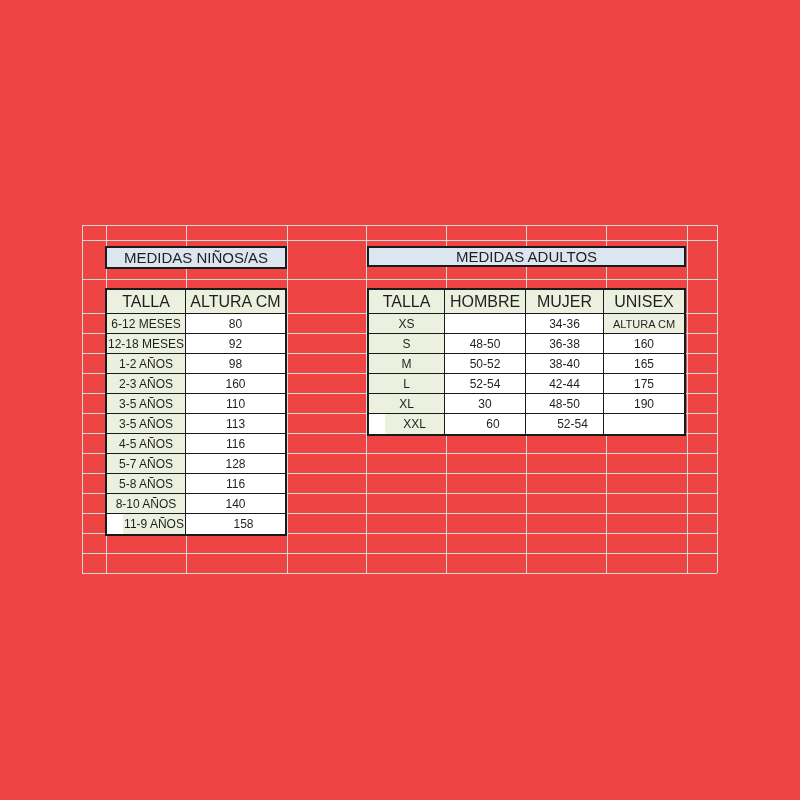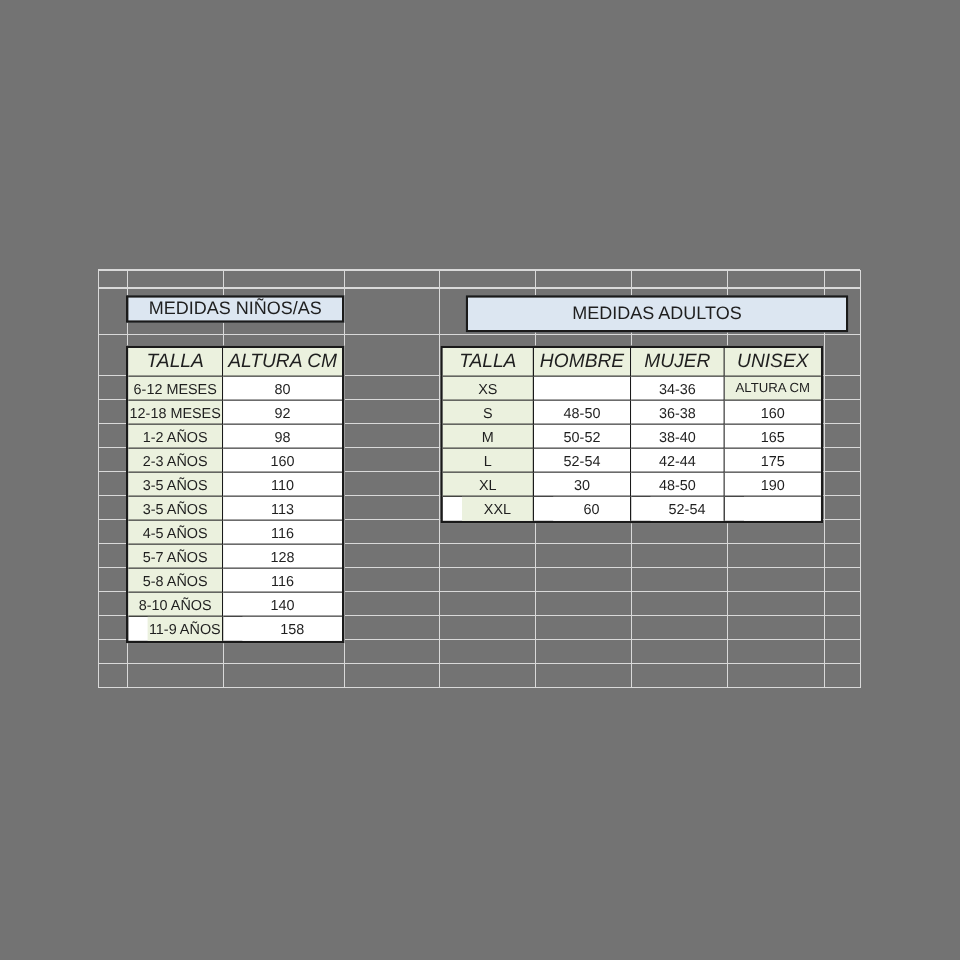--- a/index.html
+++ b/index.html
@@ -1,41 +1,41 @@
 <!DOCTYPE html>
 <html><head>
 <meta charset="utf-8">
 <style>
   html, body { margin: 0; padding: 0; background: #ffffff; }
   .canvas {
     position: relative;
     width: 800px;
     height: 800px;
-    background: #737373;
+    background: #ef4444;
     overflow: hidden;
     font-family: "Liberation Sans", sans-serif;
   }
   #gridlines {
     position: absolute;
     left: 0; top: 0;
   }
   .title-box {
     position: absolute;
     background: #dce6f1;
     border: 2px solid #1a1a1a;
     box-sizing: border-box;
     display: flex;
     align-items: center;
     justify-content: center;
     font-size: 15px;
     color: #1f1f1f;
     white-space: nowrap;
   }
   #children-title { left: 105px; top: 246px; width: 182px; height: 23px; }
-  #adults-title   { left: 388px; top: 246px; width: 319px; height: 31px; }
+  #adults-title   { left: 367px; top: 246px; width: 319px; height: 21px; }
   .size-table {
     position: absolute;
     background: #ffffff;
     border: 2px solid #1a1a1a;
     box-sizing: border-box;
     display: grid;
   }
   #children-table {
     left: 105px; top: 288px; width: 182px;
     grid-template-columns: 79px 1fr;
@@ -56,21 +56,21 @@
     color: #1f1f1f;
     border-right: 1.5px solid #1a1a1a;
     border-bottom: 1.5px solid #1a1a1a;
     white-space: nowrap;
     overflow: hidden;
     background: #ffffff;
   }
   .cell.last-col { border-right: none; }
   .cell.last-row { border-bottom: none; margin-left: 16px; }
   .cell.green { background: #ebf1de; }
-  .cell.hdr { font-size: 16px; font-style: italic; }
+  .cell.hdr { font-size: 16px; }
   .cell.small { font-size: 11px; }
 </style>
 </head>
 <body>
 
 <div class="canvas">
   <svg id="gridlines" width="800" height="800" shape-rendering="crispEdges">
       <line x1="82" y1="225" x2="717" y2="225" stroke="#d9d9d9" stroke-width="1"></line>
       <line x1="82" y1="240" x2="717" y2="240" stroke="#d9d9d9" stroke-width="1"></line>
       <line x1="82" y1="279" x2="717" y2="279" stroke="#d9d9d9" stroke-width="1"></line>

